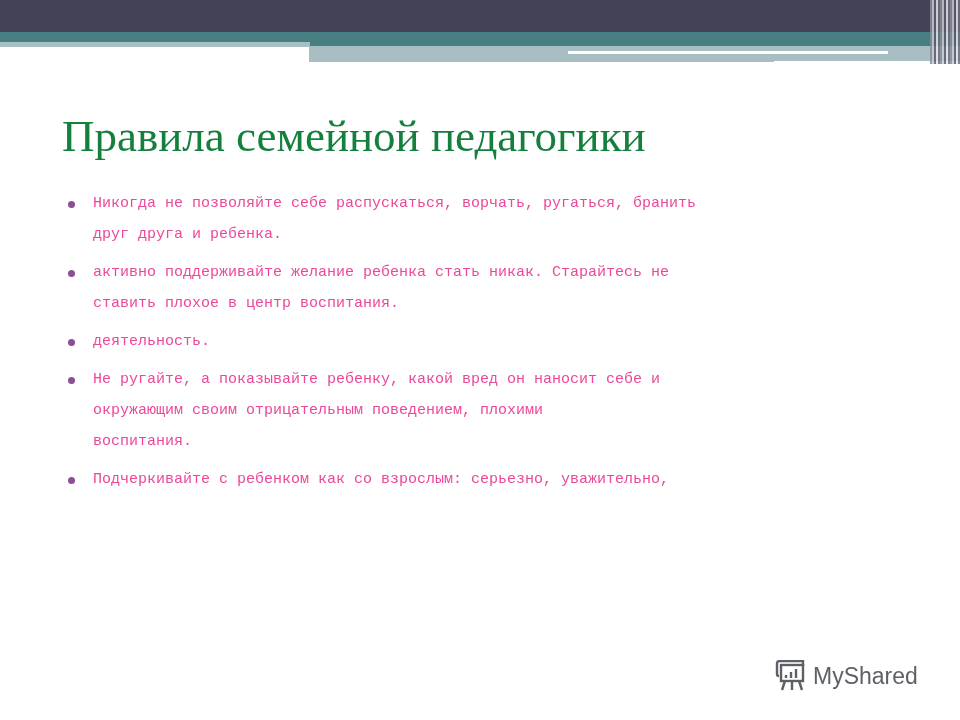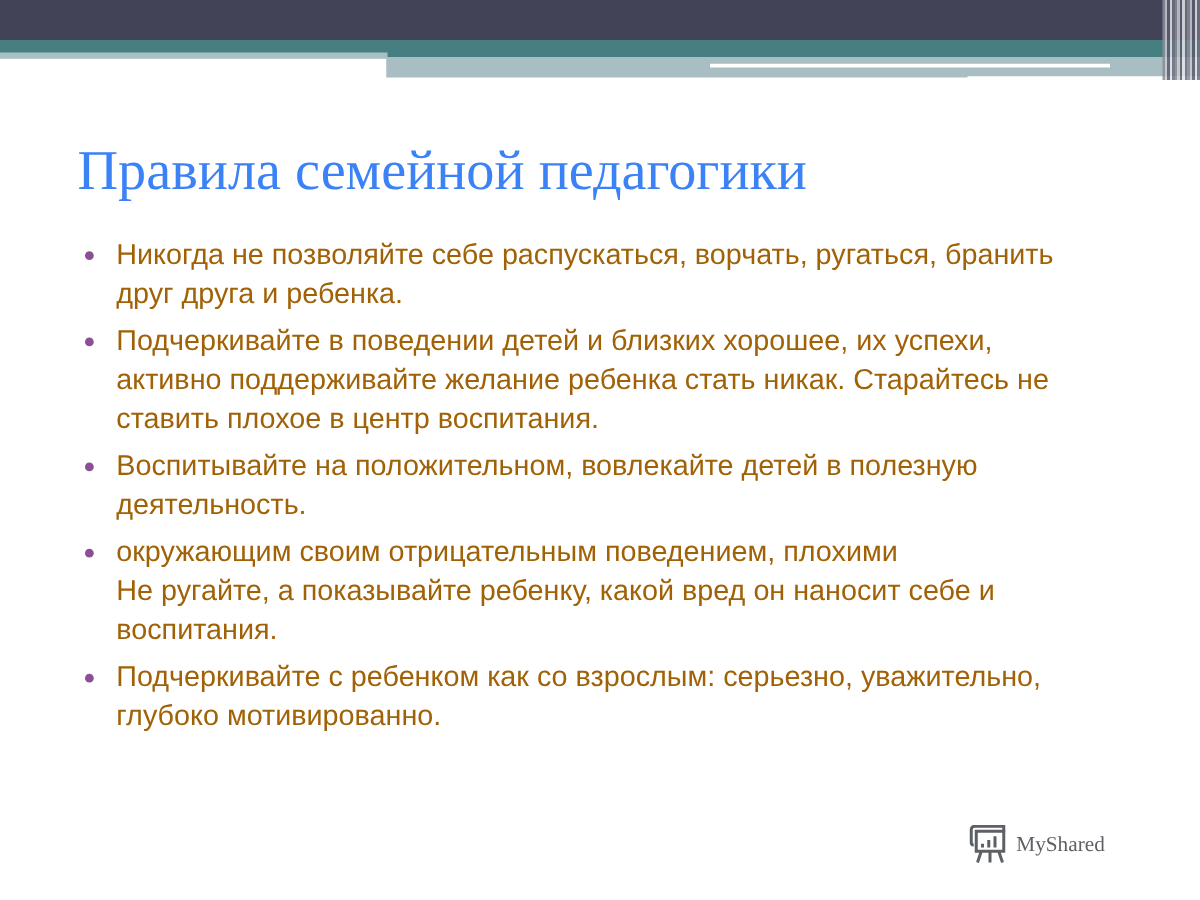--- a/index.html
+++ b/index.html
@@ -52,43 +52,43 @@
         #6e7080 8px, #6e7080 10px);
       opacity: 0.85;
     }
     
     .title {
       position: absolute;
       left: 62px;
       top: 110px;
       font-family: "Liberation Serif", serif;
       font-size: 45px;
-      color: #3b82f6;
+      color: #15803d;
       letter-spacing: 0px;
       white-space: nowrap;
       margin: 0;
       font-weight: normal;
     }
     
     .list {
       position: absolute;
       left: 66px;
       top: 188px;
       width: 860px;
       margin: 0;
       padding: 0;
       list-style: none;
     }
     .item {
       position: relative;
       padding-left: 27px;
-      font-family: Liberation Sans, sans-serif;
-      font-size: 23px;
+      font-family: Liberation Mono, monospace;
+      font-size: 15px;
       line-height: 31px;
-      color: #a16207;
+      color: #ec4899;
       margin-bottom: 7px;
     }
     .item .bullet {
       position: absolute;
       left: 2px;
       top: 13px;
       width: 7px;
       height: 7px;
       border-radius: 50%;
       background: #8b4f96;
@@ -99,22 +99,22 @@
     }
     
     .watermark {
       position: absolute;
       left: 773px;
       top: 660px;
       display: flex;
       align-items: center;
       gap: 6px;
       color: #5d6166;
-      font-family: Liberation Serif, serif;
-      font-size: 17px;
+      font-family: Liberation Sans, sans-serif;
+      font-size: 23px;
     }
     .watermark svg { display: block; }
   </style>
 </head>
 <body>
 
 <div class="slide">
   <div class="hdr-dark"></div>
   <div class="hdr-teal"></div>
   <div class="hdr-teal-light-left"></div>
@@ -126,39 +126,36 @@
   <h1 class="title">Правила семейной педагогики</h1>
 
   <ul class="list">
     <li class="item">
       <span class="bullet"></span>
       <span class="line">Никогда не позволяйте себе распускаться, ворчать, ругаться, бранить</span>
       <span class="line">друг друга и ребенка.</span>
     </li>
     <li class="item">
       <span class="bullet"></span>
-      <span class="line">Подчеркивайте в поведении детей и близких хорошее, их успехи,</span>
       <span class="line">активно поддерживайте желание ребенка стать никак. Старайтесь не</span>
       <span class="line">ставить плохое в центр воспитания.</span>
     </li>
     <li class="item">
       <span class="bullet"></span>
-      <span class="line">Воспитывайте на положительном, вовлекайте детей в полезную</span>
       <span class="line">деятельность.</span>
     </li>
     <li class="item">
       <span class="bullet"></span>
+      <span class="line">Не ругайте, а показывайте ребенку, какой вред он наносит себе и</span>
       <span class="line">окружающим своим отрицательным поведением, плохими</span>
-      <span class="line">Не ругайте, а показывайте ребенку, какой вред он наносит себе и</span>
       <span class="line">воспитания.</span>
     </li>
     <li class="item">
       <span class="bullet"></span>
       <span class="line">Подчеркивайте с ребенком как со взрослым: серьезно, уважительно,</span>
-      <span class="line">глубоко мотивированно.</span>
     </li>
   </ul>
 
   <div class="watermark">
     <span>
       <svg width="34" height="32" viewBox="0 0 34 32" fill="none" stroke="#5d6166" stroke-width="2.4">
         <path d="M4 4 Q4 1 7 1 L30 1 L30 6"></path>
         <path d="M4 4 L4 14 Q4 16 6 16"></path>
         <rect x="8" y="5" width="22" height="16"></rect>
         <line x1="13" y1="18" x2="13" y2="15"></line>

